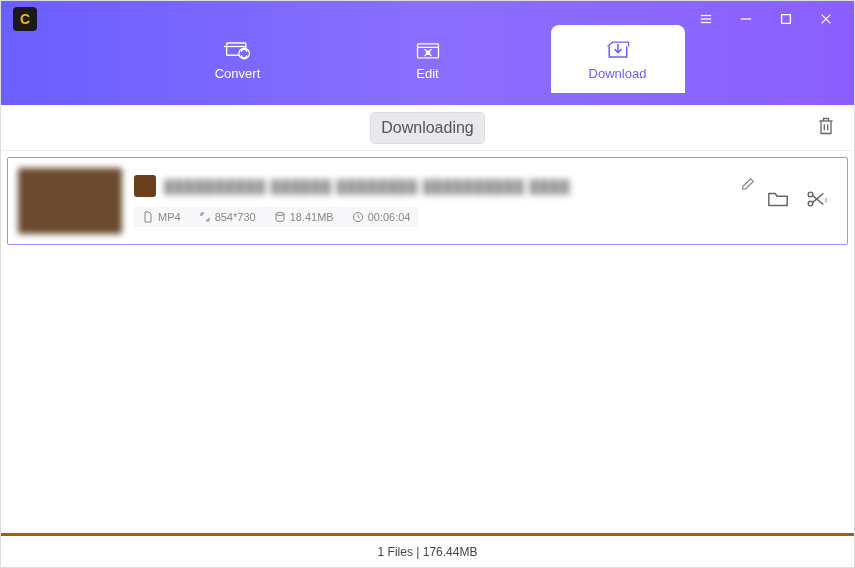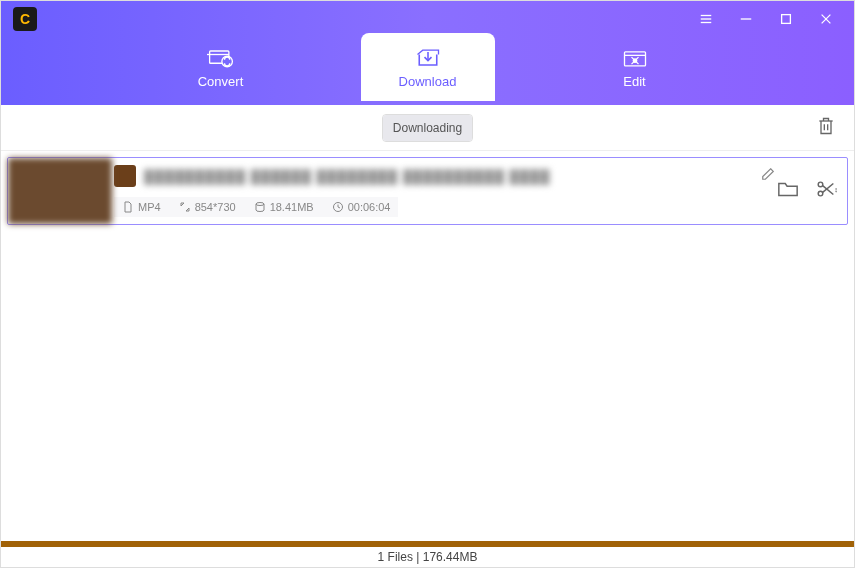--- a/index.html
+++ b/index.html
@@ -29,23 +29,23 @@
 .titlebar-btn {
   width: 40px; height: 36px;
   display: flex; align-items: center; justify-content: center;
   color: #fff; cursor: pointer;
 }
 .titlebar-btn svg { width: 14px; height: 14px; }
 
 .nav-tabs {
   display: flex;
   justify-content: center;
-  gap: 73px;
+  gap: 56px;
   position: absolute;
-  bottom: 4px;
+  bottom: 12px;
   width: 100%;
 }
 .nav-tab {
   width: 134px;
   height: 68px;
   display: flex;
   flex-direction: column;
   align-items: center;
   justify-content: center;
   gap: 4px;
@@ -71,21 +71,21 @@
   justify-content: center;
 }
 .sub-tabs {
   display: flex;
   border: 1px solid #ddd;
   border-radius: 4px;
   overflow: hidden;
 }
 .sub-tab {
   padding: 6px 10px;
-  font-size: 12px;
+  font-size: 16px;
   color: #666;
   cursor: pointer;
   background: #fff;
 }
 .sub-tab.active {
   background: #e8e8ed;
   color: #555;
 }
 .trash-btn {
   position: absolute;
@@ -95,23 +95,24 @@
   cursor: pointer;
   color: #666;
 }
 .trash-btn svg { width: 20px; height: 20px; }
 
 
 .content { flex: 1; overflow: auto; padding: 6px; }
 .file-row {
   border: 1px solid #9a8dff;
   border-radius: 2px;
-  display: flex;
-  align-items: center;
-  gap: 2px;
+  padding: 10px;
+  display: flex;
+  align-items: center;
+  gap: 12px;
   background: #fff;
 }
 .thumb {
   width: 104px; height: 66px;
   background: #6b4a2f;
   filter: blur(3px);
   border-radius: 2px;
 }
 .file-info { flex: 1; display: flex; flex-direction: column; gap: 10px; }
 .file-title-row { display: flex; align-items: center; gap: 8px; }
@@ -140,22 +141,22 @@
   width: fit-content;
 }
 .meta-item { display: flex; align-items: center; gap: 4px; }
 .meta-item svg { width: 12px; height: 12px; }
 .row-actions { display: flex; gap: 16px; align-items: center; padding-right: 10px; }
 .row-action-btn { color: #666; cursor: pointer; }
 .row-action-btn svg { width: 22px; height: 20px; }
 
 
 .footer {
-  height: 26px;
-  border-top: 6px solid #a16207;
+  height: 34px;
+  border-top: 3px solid #a16207;
   display: flex;
   align-items: center;
   justify-content: center;
   font-size: 12px;
   color: #444;
 }
 </style>
 </head>
 <body>
 
@@ -194,37 +195,37 @@
     <div class="nav-tab">
       <svg viewBox="0 0 32 24" fill="none" stroke="currentColor" stroke-width="1.5">
           <rect x="3" y="4" width="22" height="14" rx="1"></rect>
           <line x="3" y1="8" x2="25" y2="8"></line>
           <circle cx="23" cy="16" r="6" fill="#7868ff" stroke="#fff"></circle>
           <path d="M20 14 a3 3 0 0 1 6 0" stroke="#fff"></path>
           <path d="M26 18 a3 3 0 0 1 -6 0" stroke="#fff"></path>
         </svg>
       <span class="nav-tab-label">Convert</span>
     </div>
+    <div class="nav-tab">
+      <svg viewBox="0 0 32 24" fill="none" stroke="currentColor" stroke-width="1.5">
+          <rect x="4" y="5" width="24" height="16" rx="1"></rect>
+          <line x1="4" y1="9" x2="28" y2="9"></line>
+          <path d="M12 11 L20 19 M20 11 L12 19"></path>
+          <circle cx="16" cy="15" r="2" fill="currentColor"></circle>
+        </svg>
+      <span class="nav-tab-label">Edit</span>
+    </div>
     <div class="nav-tab active">
       <svg viewBox="0 0 32 24" fill="none" stroke="currentColor" stroke-width="1.8">
           <path d="M6 8 L6 20 L26 20 L26 8"></path>
           <path d="M4 8 L10 3 L28 3 L28 8" stroke-width="1.5"></path>
           <line x1="16" y1="5" x2="16" y2="15"></line>
           <path d="M12 11 L16 15 L20 11"></path>
         </svg>
       <span class="nav-tab-label">Download</span>
-    </div>
-    <div class="nav-tab">
-      <svg viewBox="0 0 32 24" fill="none" stroke="currentColor" stroke-width="1.5">
-          <rect x="4" y="5" width="24" height="16" rx="1"></rect>
-          <line x1="4" y1="9" x2="28" y2="9"></line>
-          <path d="M12 11 L20 19 M20 11 L12 19"></path>
-          <circle cx="16" cy="15" r="2" fill="currentColor"></circle>
-        </svg>
-      <span class="nav-tab-label">Edit</span>
     </div>
   </div>
 </div>
 
 <div class="sub-toolbar">
   <div class="sub-tabs">
     <div class="sub-tab active">Downloading</div>
   </div>
   <div class="trash-btn">
     <svg viewBox="0 0 24 24" fill="none" stroke="currentColor" stroke-width="1.6">

